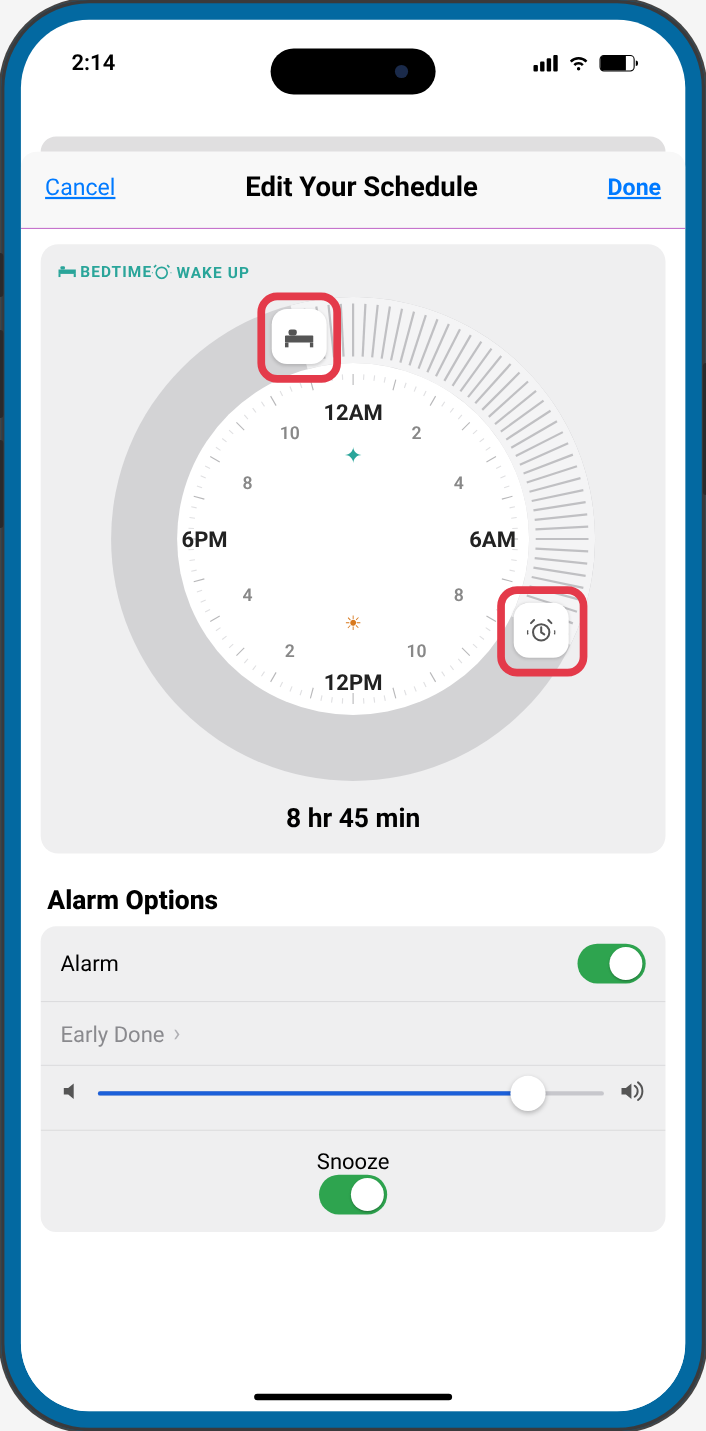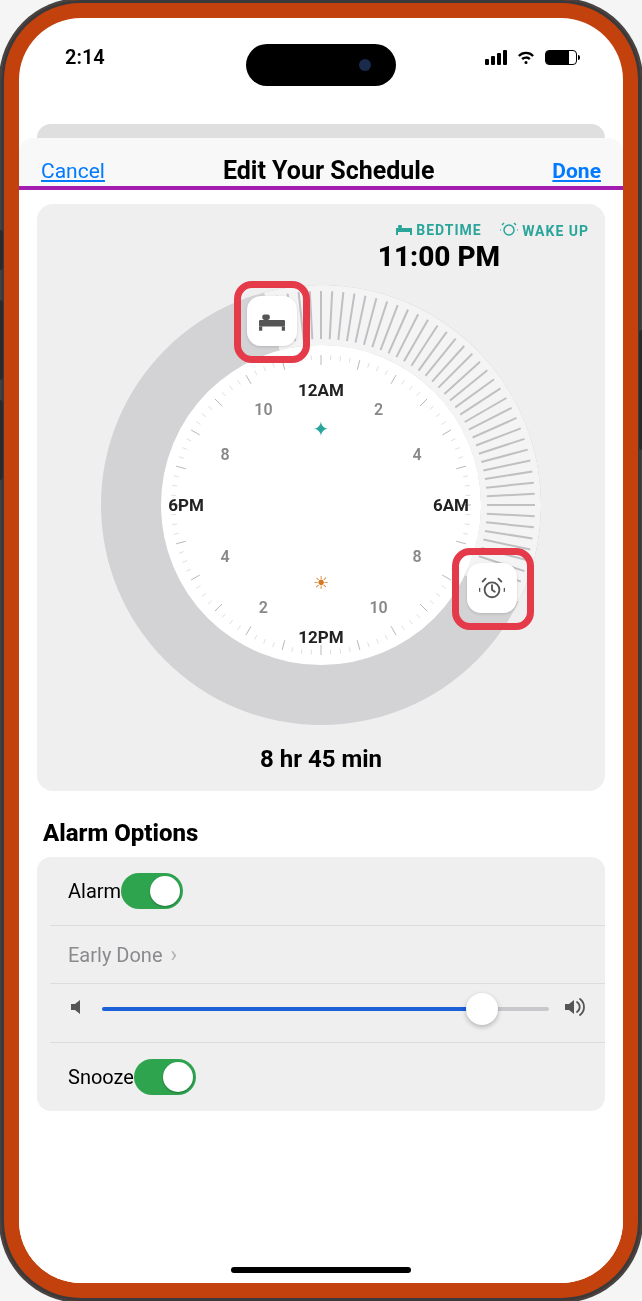--- a/index.html
+++ b/index.html
@@ -6,21 +6,21 @@
   body {
     background: #f5f5f5;
     font-family: -apple-system, BlinkMacSystemFont, "Segoe UI", Roboto, sans-serif;
     display: flex;
     justify-content: center;
     align-items: flex-start;
   }
   .phone-frame {
     width: 640px;
     height: 1301px;
-    background: #c2410c;
+    background: #0369a1;
     border-radius: 80px;
     padding: 18px;
     position: relative;
     box-shadow: inset 0 0 0 3px #3a3a3c, 0 0 0 2px #444;
   }
   .screen {
     width: 100%;
     height: 100%;
     background: #fff;
     border-radius: 62px;
@@ -79,37 +79,37 @@
     top: 120px; left: 0; right: 0; bottom: 0;
     background: #fff;
     border-radius: 14px 14px 0 0;
     display: flex;
     flex-direction: column;
   }
   .modal-header {
     display: flex;
     justify-content: space-between;
     align-items: center;
-    padding: 18px 22px 1px;
-    border-bottom: 4px solid #a21caf;
+    padding: 18px 22px 22px;
+    border-bottom: 1px solid #a21caf;
     background: #f8f8f8;
     border-radius: 14px 14px 0 0;
   }
   .modal-header .link { color: #007aff; font-size: 21px; text-decoration: underline; }
   .modal-header .link.done { font-weight: 700; }
   .modal-header .title { font-size: 25px; font-weight: 700; }
 
   .dial-card {
     margin: 14px 18px 0;
     background: #efeff0;
     border-radius: 16px;
     padding: 18px 16px 18px;
     position: relative;
   }
-  .labels-row { display: flex; justify-content: flex-end; margin-bottom: 12px; }
+  .labels-row { display: flex; justify-content: flex-start; margin-bottom: 12px; }
   .lbl { text-align: center; }
   .lbl-head { font-size: 14px; font-weight: 700; letter-spacing: 1px; display: flex; align-items: center; gap: 4px; justify-content: center;}
   .lbl-head.bed { color: #2aa59a; }
   .lbl-head.wake { color: #2aa59a; }
   .lbl-time { font-size: 28px; font-weight: 800; margin-top: 2px; }
 
   .dial-wrap { position: relative; width: 440px; height: 440px; margin: 10px auto 0; }
   .dial-back {
     position:absolute; inset:0;
     background: #d3d3d5;
@@ -119,21 +119,21 @@
   .arc {
     position:absolute; inset:0;
     border-radius:50%;
   }
   .dial-face {
     position:absolute; top:60px; left:60px; right:60px; bottom:60px;
     background: #fff;
     border-radius:50%;
   }
   .clk-label { position:absolute; font-size:16px; font-weight:600; color:#888; transform:translate(-50%,-50%); }
-  .clk-label.major { font-size:17px; color:#222; font-weight:700;}
+  .clk-label.major { font-size:20px; color:#222; font-weight:700;}
   .sparkle { position:absolute; left:50%; top:72px; transform:translateX(-50%); color:#2aa59a; font-size:20px;}
   .sun { position:absolute; left:50%; bottom:72px; transform:translateX(-50%); color:#d8791f; font-size:18px;}
 
   .handle {
     position:absolute; width:50px; height:50px; border-radius:14px;
     background:#fff; display:flex; align-items:center; justify-content:center;
     box-shadow: 0 1px 3px rgba(0,0,0,0.15);
   }
   .handle svg { width:26px; height:26px; fill:#555;}
   .highlight {
@@ -146,27 +146,26 @@
   .duration-sub { font-size: 16px; color: #8a8a8e; margin-top: 4px;}
 
   .section-title { font-size: 24px; font-weight: 800; margin: 28px 24px 10px; }
   .options {
     margin: 0 18px;
     background: #efeff0;
     border-radius: 14px;
     overflow:hidden;
   }
   .row {
-    display:flex; align-items:center; justify-content:flex-start;
+    display:flex; align-items:center; justify-content:space-between;
     padding: 16px 18px;
     font-size: 20px;
     border-bottom: 1px solid #dcdcde;
-    margin-left: 13px;
-  }
-  .row:last-child { border-bottom:none;}
+  }
+  .row:last-child { border-bottom:none;flex-direction:column;}
   .row-left { display:flex; align-items:center; gap:10px;}
   .row-right { display:flex; align-items:center; gap:8px; color:#8a8a8e;}
   .chev { color:#b0b0b4; font-size:22px; }
   .toggle {
     width:62px; height:36px; background:#2ea44f; border-radius:20px; position:relative;
   }
   .toggle::after {
     content:""; position:absolute; right:3px; top:3px; width:30px; height:30px; background:#fff; border-radius:50%;
     box-shadow:0 1px 2px rgba(0,0,0,0.3);
   }
@@ -231,21 +230,20 @@
               <span>
                 <svg width="16" height="12" viewBox="0 0 16 12">
                     <rect x="0" y="5" width="16" height="4" fill="#2aa59a"></rect>
                     <rect x="0" y="9" width="2" height="3" fill="#2aa59a"></rect>
                     <rect x="14" y="9" width="2" height="3" fill="#2aa59a"></rect>
                     <rect x="2" y="2" width="4" height="3" rx="1" fill="#2aa59a"></rect>
                   </svg>
               </span>
               <span>BEDTIME</span>
             </div>
-            <div class="lbl-time">11:00 PM</div>
           </div>
           <div class="lbl">
             <div class="lbl-head wake">
               <span>
                 <svg width="18" height="14" viewBox="0 0 18 14">
                     <circle cx="9" cy="8" r="5" fill="none" stroke="#2aa59a" stroke-width="1.5"></circle>
                     <path d="M2 3l2-2M16 3l-2-2" stroke="#2aa59a" stroke-width="1.5" fill="none"></path>
                     <path d="M1 8c-1 0-1 0 0 0M17 8c1 0 1 0 0 0" stroke="#2aa59a"></path>
                   </svg>
               </span>

